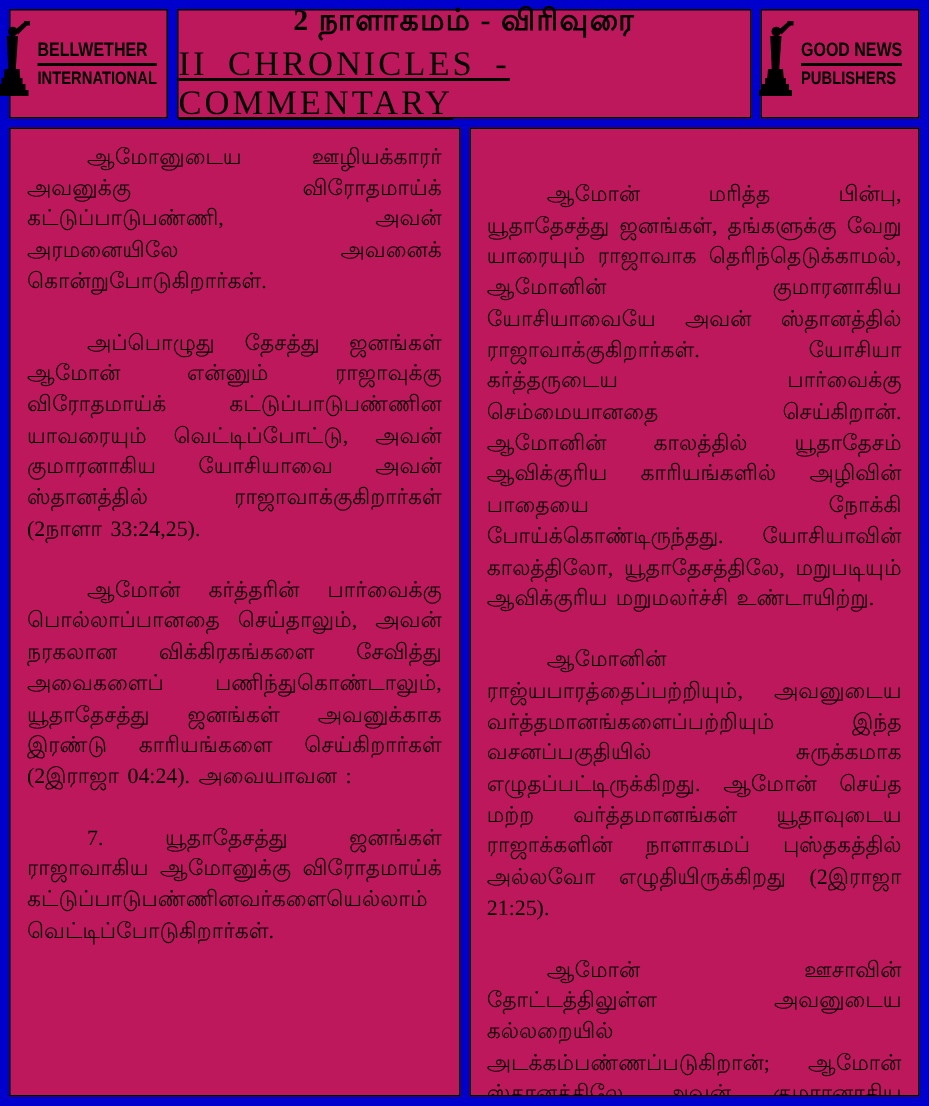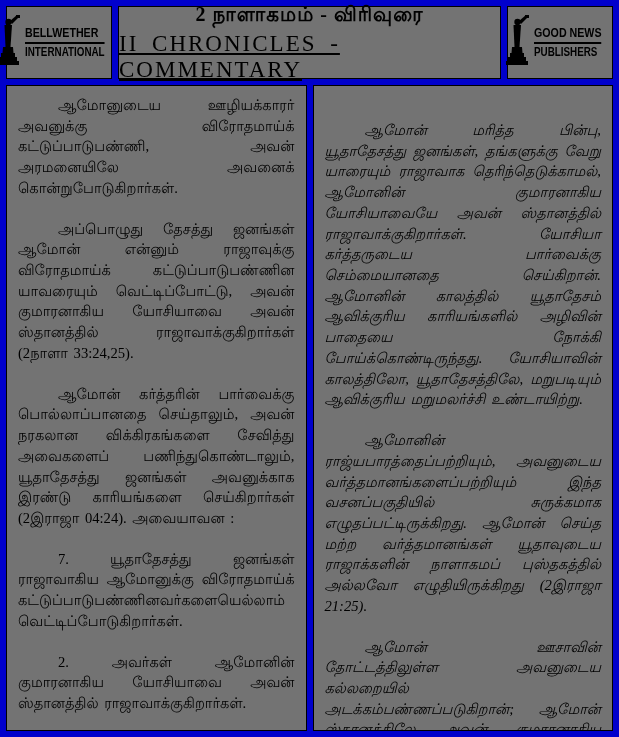--- a/index.html
+++ b/index.html
@@ -9,21 +9,21 @@
     background:#0000CC;
   }
   .page{
     box-sizing:border-box;
     width:619px;height:737px;
     background:#0000CC;
     padding:6px;
     display:flex;flex-direction:column;gap:6px;
   }
   .box{
-    background:#737373;
+    background:#be185d;
     border:1px solid #000;
     box-sizing:border-box;
   }
   
   .header{display:flex;gap:6px;height:73px;flex:none;}
   .logo-box{
     width:106px;flex:none;
     display:flex;align-items:center;justify-content:center;gap:4px;
     padding:4px;
   }
@@ -50,21 +50,21 @@
     font-size:23px;color:#000;letter-spacing:2px;word-spacing:6px;text-decoration:underline;
   }
   
   .body{flex:1;display:flex;gap:6px;min-height:0;}
   .column{
     flex:1;
     padding:9px 11px 8px 11px;
     overflow:hidden;
     color:#000;
   }
-  .column.right{padding-top:34px;font-style:italic;}
+  .column.right{padding-top:34px;}
   .column p{
     margin:0 0 20px 0;
     font-size:14.6px;
     line-height:1.42;
     text-align:justify;
     text-indent:40px;
     word-spacing:2px;
   }
   .column p:last-child{margin-bottom:0;}
 </style>
@@ -123,21 +123,20 @@
     </div>
 
   </div>
 
   <div class="body">
     <div class="box column left">
         <p>ஆமோனுடைய ஊழியக்காரர் அவனுக்கு விரோதமாய்க் கட்டுப்பாடுபண்ணி, அவன் அரமனையிலே அவனைக் கொன்றுபோடுகிறார்கள்.</p>
         <p>அப்பொழுது தேசத்து ஜனங்கள் ஆமோன் என்னும் ராஜாவுக்கு விரோதமாய்க் கட்டுப்பாடுபண்ணின யாவரையும் வெட்டிப்போட்டு, அவன் குமாரனாகிய யோசியாவை அவன் ஸ்தானத்தில் ராஜாவாக்குகிறார்கள் (2நாளா 33:24,25).</p>
         <p>ஆமோன் கர்த்தரின் பார்வைக்கு பொல்லாப்பானதை செய்தாலும், அவன் நரகலான விக்கிரகங்களை சேவித்து அவைகளைப் பணிந்துகொண்டாலும், யூதாதேசத்து ஜனங்கள் அவனுக்காக இரண்டு காரியங்களை செய்கிறார்கள் (2இராஜா 04:24).  அவையாவன :</p>
         <p>7. யூதாதேசத்து ஜனங்கள் ராஜாவாகிய ஆமோனுக்கு விரோதமாய்க் கட்டுப்பாடுபண்ணினவர்களையெல்லாம் வெட்டிப்போடுகிறார்கள்.</p>
-        <p>2. அவர்கள் ஆமோனின் குமாரனாகிய யோசியாவை அவன் ஸ்தானத்தில் ராஜாவாக்குகிறார்கள்.</p>
       </div>
     <div class="box column right">
         <p>ஆமோன் மரித்த பின்பு, யூதாதேசத்து ஜனங்கள், தங்களுக்கு வேறு யாரையும் ராஜாவாக தெரிந்தெடுக்காமல், ஆமோனின் குமாரனாகிய யோசியாவையே அவன் ஸ்தானத்தில் ராஜாவாக்குகிறார்கள். யோசியா கர்த்தருடைய பார்வைக்கு செம்மையானதை செய்கிறான். ஆமோனின் காலத்தில் யூதாதேசம் ஆவிக்குரிய காரியங்களில் அழிவின் பாதையை நோக்கி போய்க்கொண்டிருந்தது. யோசியாவின் காலத்திலோ, யூதாதேசத்திலே, மறுபடியும் ஆவிக்குரிய மறுமலர்ச்சி உண்டாயிற்று.</p>
         <p>ஆமோனின் ராஜ்யபாரத்தைப்பற்றியும், அவனுடைய வர்த்தமானங்களைப்பற்றியும் இந்த வசனப்பகுதியில் சுருக்கமாக எழுதப்பட்டிருக்கிறது. ஆமோன் செய்த மற்ற வர்த்தமானங்கள் யூதாவுடைய ராஜாக்களின் நாளாகமப் புஸ்தகத்தில் அல்லவோ எழுதியிருக்கிறது (2இராஜா 21:25).</p>
         <p>ஆமோன் ஊசாவின் தோட்டத்திலுள்ள அவனுடைய கல்லறையில் அடக்கம்பண்ணப்படுகிறான்; ஆமோன் ஸ்தானத்திலே அவன் குமாரனாகிய யோசியா ராஜாவாகிறான் (2இராஜா 21:26).</p>
       </div>
   </div>
 
 </div>
 

